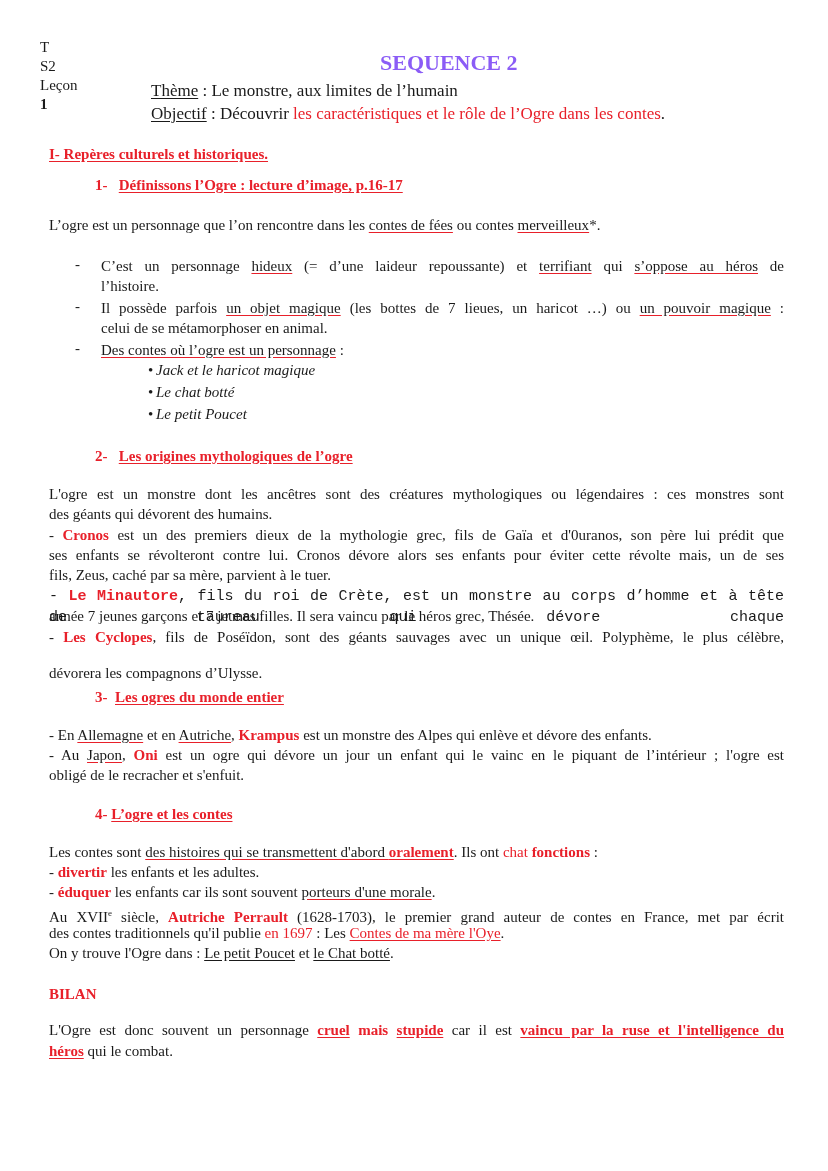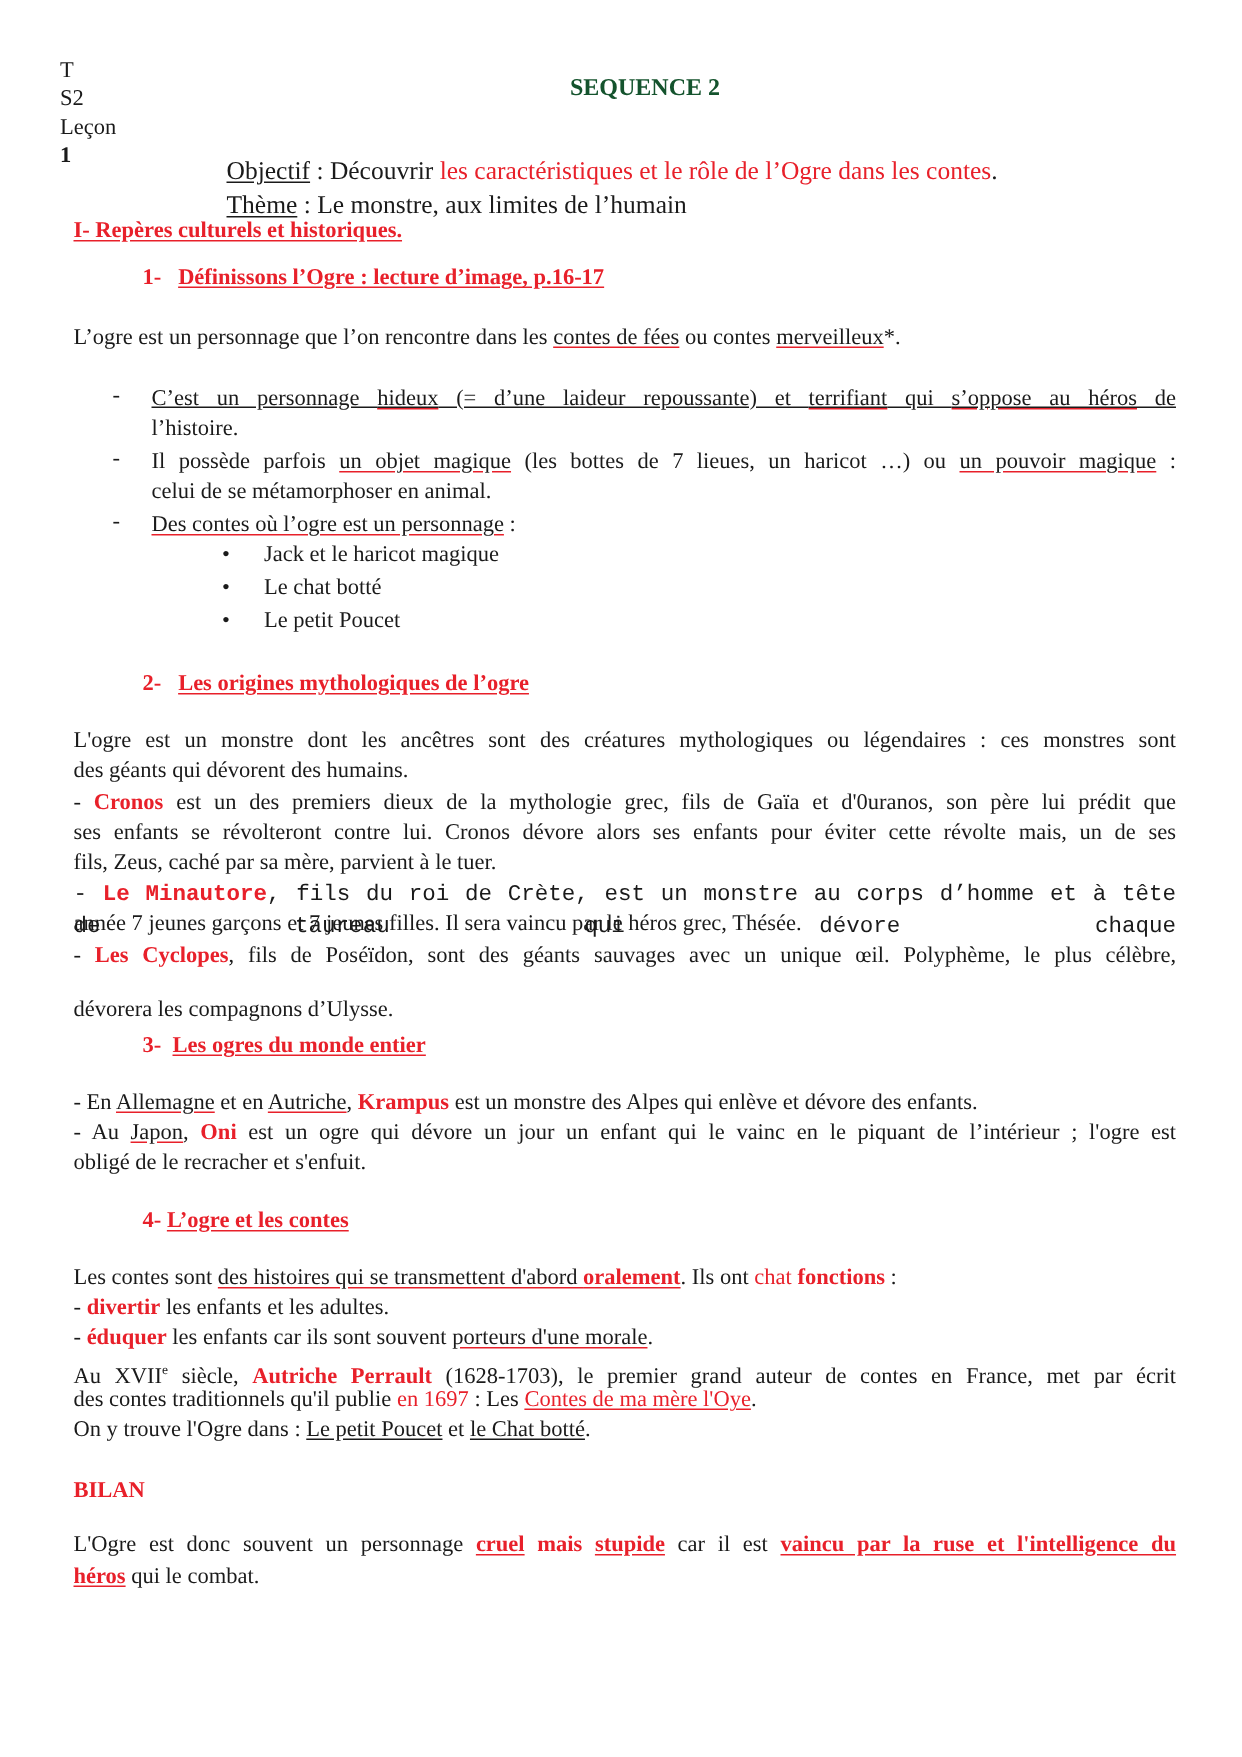--- a/index.html
+++ b/index.html
@@ -8,61 +8,61 @@
     font-family: "Liberation Serif", serif; color: #1a1a1a; font-size: 15px;
   }
   .abs { position: absolute; }
   .red { color: #e8202a; }
   .b { font-weight: bold; }
   .u { text-decoration: underline; text-underline-offset: 2px; }
   .ured { text-decoration: underline; text-decoration-color: #e8202a; text-underline-offset: 2px; }
   .line { position: absolute; left: 49px; width: 735px; white-space: nowrap; line-height: 21px; }
   .just { white-space: normal; text-align: justify; text-align-last: justify; }
   .corner { left: 40px; top: 38px; font-size: 15px; line-height: 19px; }
-  .title { left: 380px; top: 50px; font-size: 16px; font-weight: bold; color: #14532d; }
+  .title { left: 380px; top: 50px; font-size: 22px; font-weight: bold; color: #8b5cf6; }
   .meta { left: 151px; font-size: 17px; line-height: 22px; white-space: nowrap; }
   .h1 { left: 49px; top: 146px; font-size: 15px; font-weight: bold; color: #e8202a; }
   .sub { font-size: 15px; font-weight: bold; color: #e8202a; white-space: nowrap; margin-left: 20px; }
   .dash { position: absolute; left: 75px; }
   .bullet-item { position: absolute; left: 148px; white-space: nowrap; }
   .bullet-item::before { content: "\2022"; position: absolute; left: 0; }
-  .bullet-item span { margin-left: 28px; }
+  .bullet-item span { margin-left: 8px; font-style: italic; }
 </style>
 </head>
 <body>
 
 <div class="abs corner">
   <div>T</div>
   <div>S2</div>
   <div>Leçon</div>
   <div class="b">1</div>
 </div>
 
 <div class="abs title">SEQUENCE 2</div>
 
-<div class="abs meta" style="top:80px;margin-top:46px;">
+<div class="abs meta" style="top:80px;">
   <span class="u">Thème</span><span> : Le monstre, aux limites de l’humain</span>
 </div>
 <div class="abs meta" style="top:103px;">
   <span class="u">Objectif</span><span> : Découvrir </span><span class="red">les caractéristiques et le rôle de l’Ogre dans les contes</span><span>.</span>
 </div>
 
 <div class="abs h1 u">I- Repères culturels et historiques.</div>
 
 <div class="abs sub" style="left:75px; top:177px;">
   <span>1-</span>&nbsp;&nbsp;
   <span class="u">Définissons l’Ogre : lecture d’image, p.16-17</span>
 </div>
 
 <div class="line" style="top:215px;">
   <span>L’ogre est un personnage que l’on rencontre dans les </span><span class="ured">contes de fées</span><span> ou contes </span><span class="ured">merveilleux</span><span>*.</span>
 </div>
 
 <span class="dash" style="top:256px;">-</span>
-<div class="line just" style="left:101px; width:683px; top:256px;text-decoration:underline;">
+<div class="line just" style="left:101px; width:683px; top:256px;">
   <span>C’est un personnage </span><span class="ured">hideux</span><span> (= d’une laideur repoussante) et </span><span class="ured">terrifiant</span><span> qui </span><span class="ured">s’oppose au héros</span><span> de</span>
 </div>
 <div class="line" style="left:101px; top:276px;">l’histoire.</div>
 
 <span class="dash" style="top:298px;">-</span>
 <div class="line just" style="left:101px; width:683px; top:298px;">
   <span>Il possède parfois </span><span class="ured">un objet magique</span><span> (les bottes de 7 lieues, un haricot …) ou </span><span class="ured">un pouvoir magique</span><span> :</span>
 </div>
 <div class="line" style="left:101px; top:318px;">celui de se métamorphoser en animal.</div>
 

